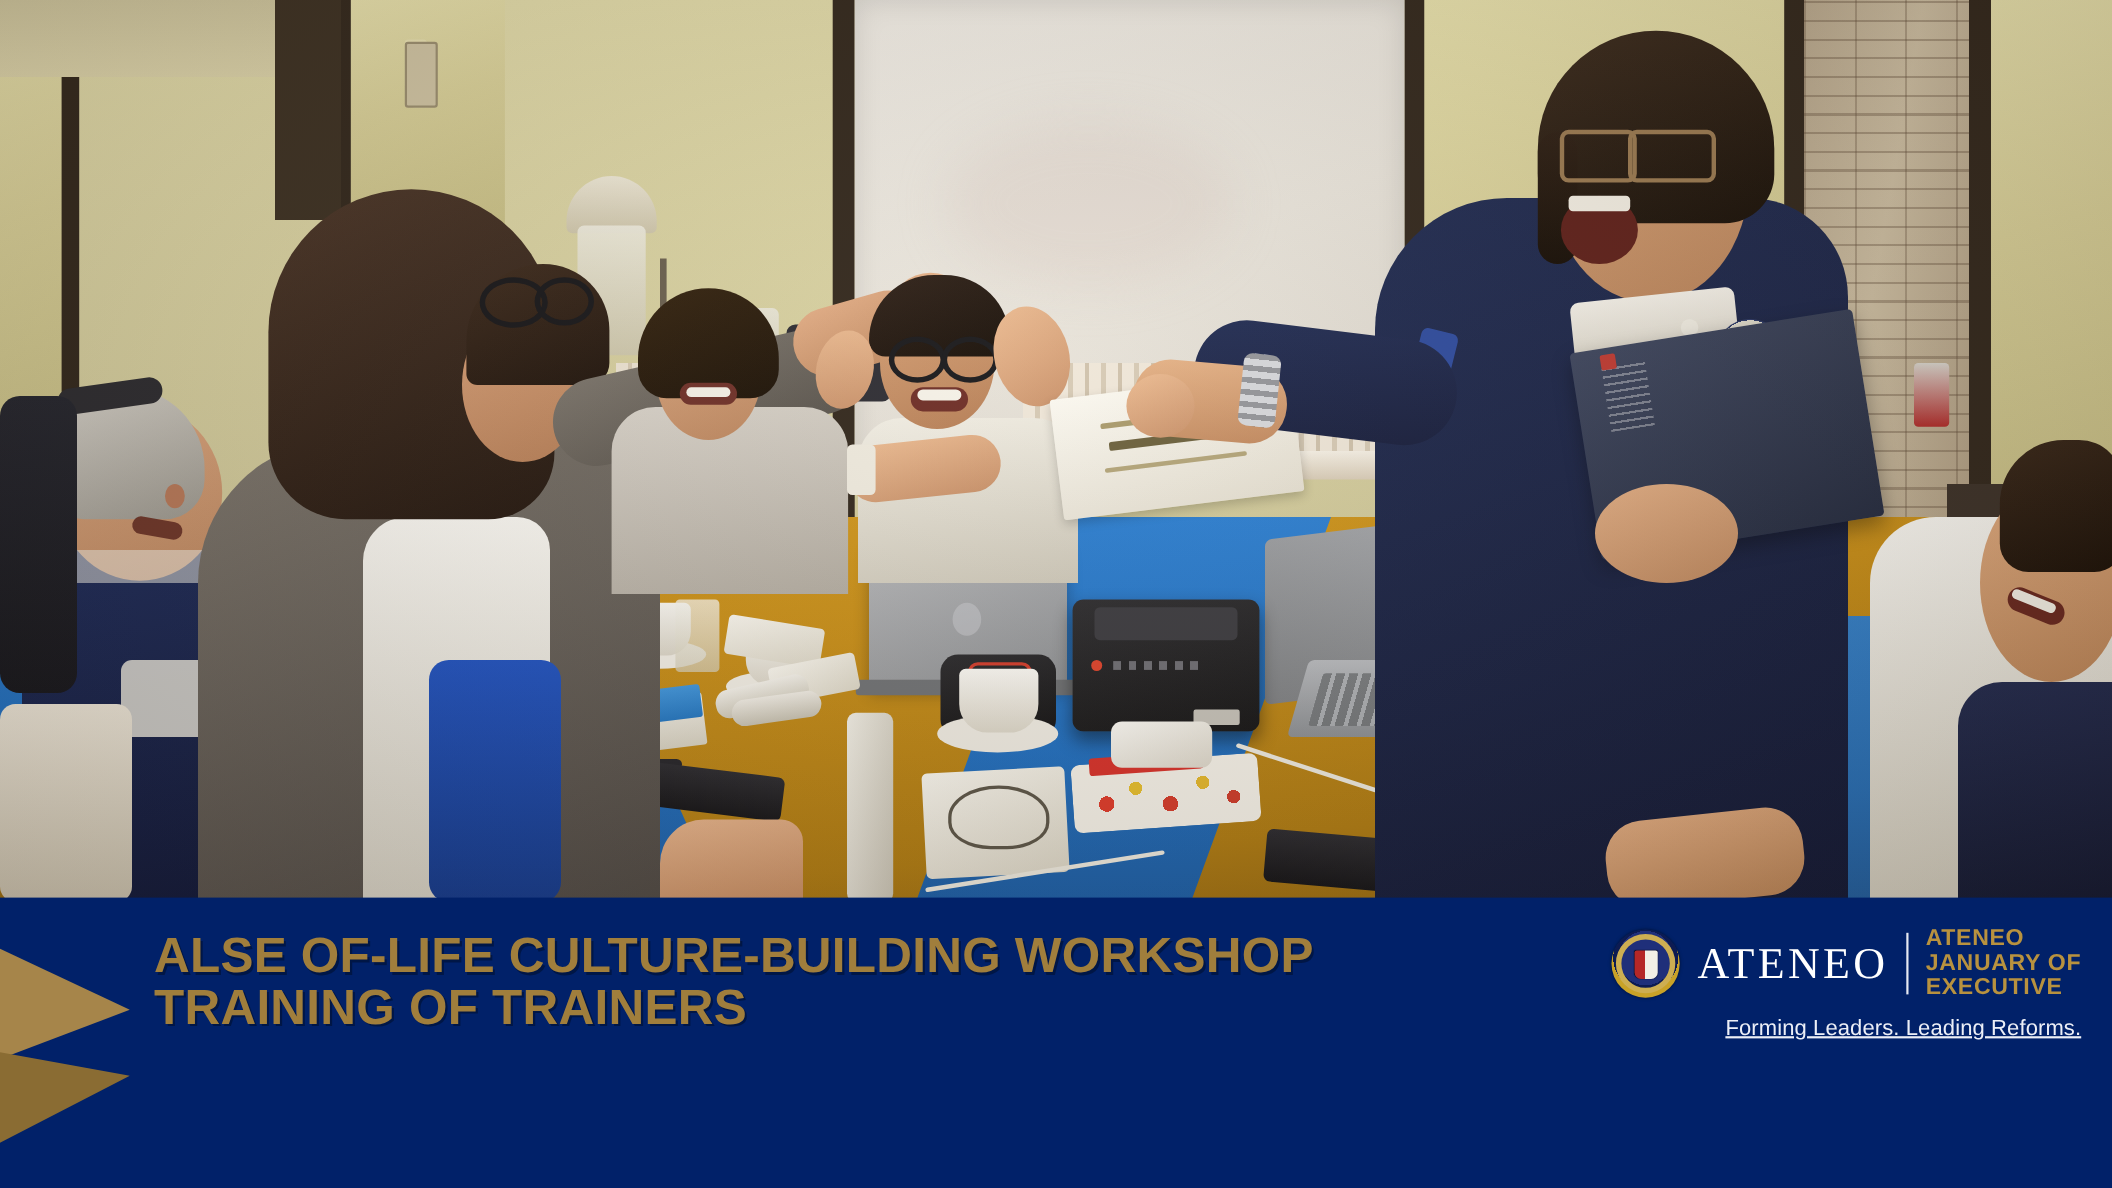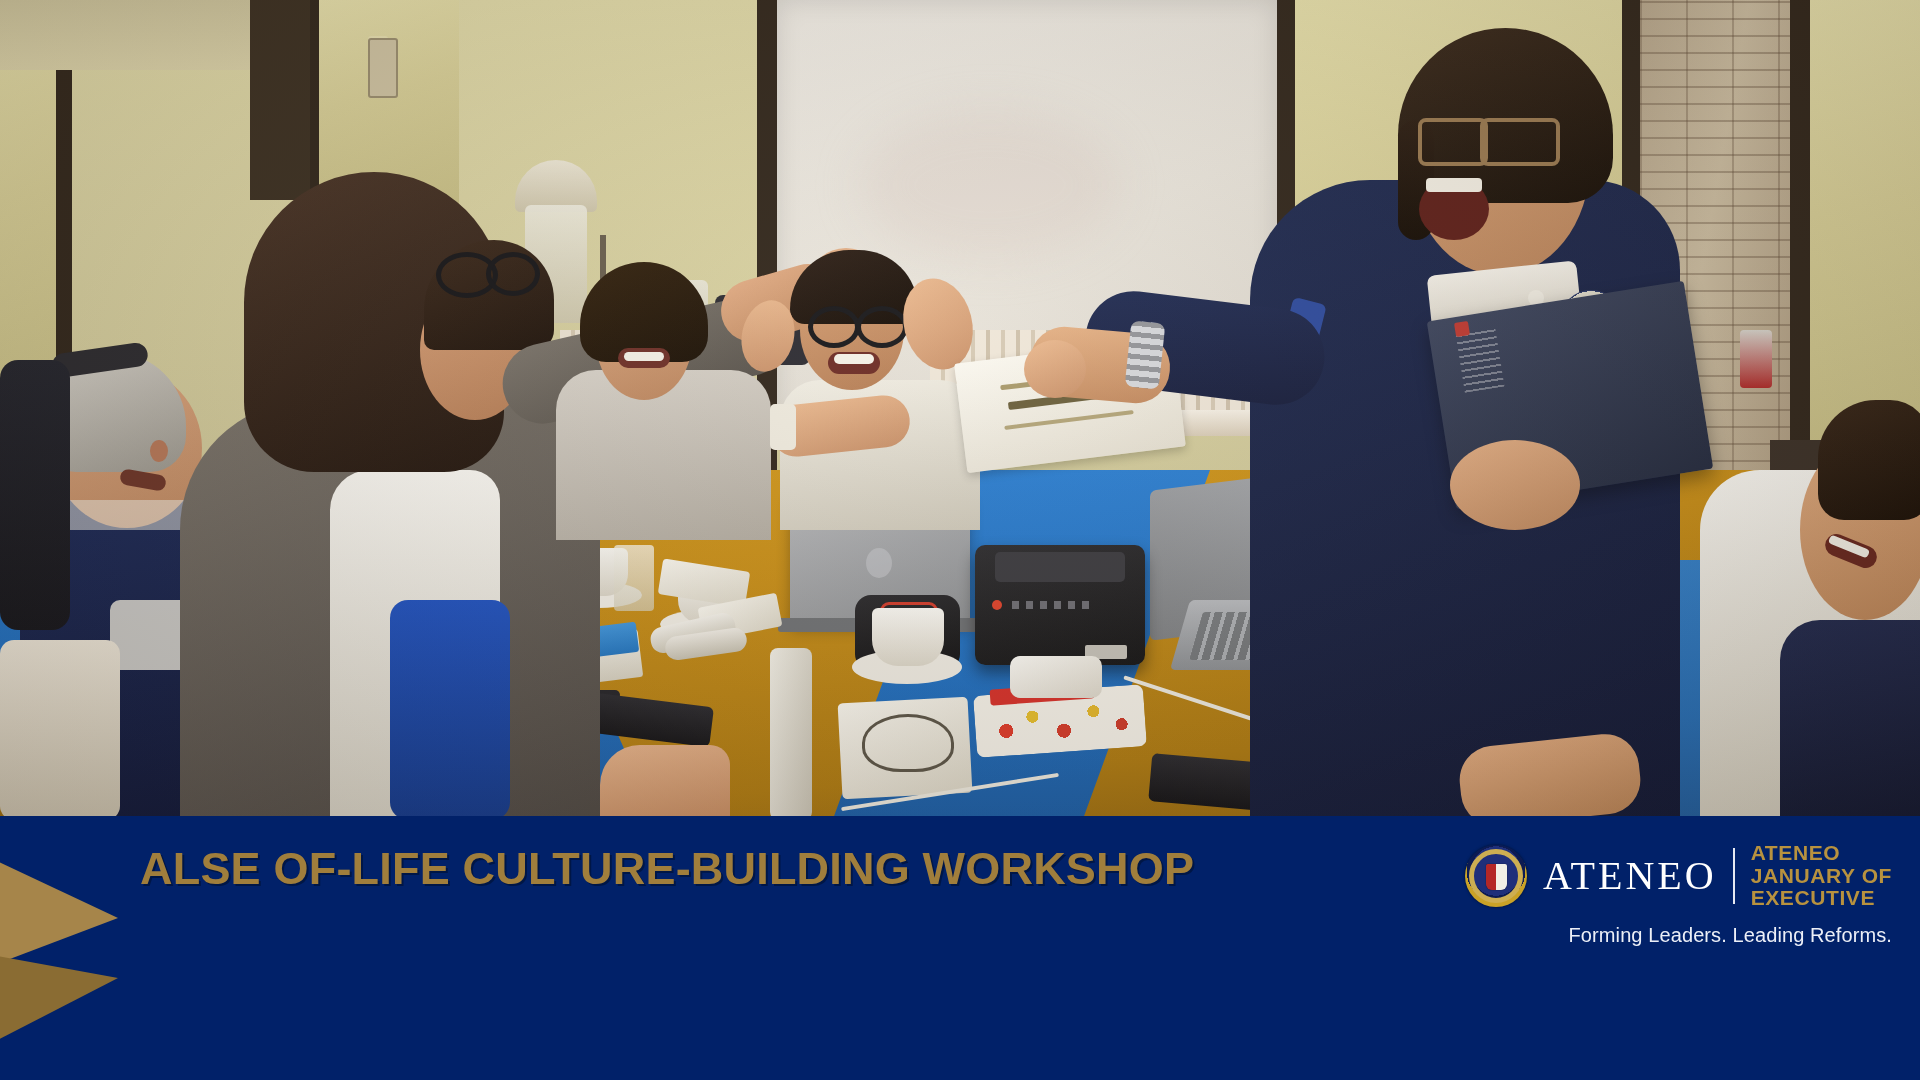--- a/index.html
+++ b/index.html
@@ -49,21 +49,21 @@
   #seal{width:62px;height:62px;border-radius:50%;flex:0 0 auto;position:relative;
         background:radial-gradient(circle at 50% 42%, #1f2f7a 0 52%, #0d1b52 52% 62%, #c9a227 62% 78%, #e7d79a 78% 88%, #b8912f 88% 100%);
         box-shadow:0 0 3px rgba(0,0,0,.6);}
   #seal .ring-text{position:absolute;inset:4px;border-radius:50%;border:5px solid #cdae52;}
   #seal .shield{position:absolute;left:33%;top:30%;width:34%;height:42%;
         background:linear-gradient(90deg,#b52727 0 46%, #f2efe6 46% 100%);
         border-radius:2px 2px 6px 6px;box-shadow:0 0 1px #000;}
   .ateneo-word{color:#ffffff;font-family:"Liberation Serif",serif;font-size:40px;letter-spacing:3px;line-height:1;}
   .vdiv{width:2px;height:56px;background:#e6e9f2;flex:0 0 auto;}
   .asg{color:#b8923f;font-weight:700;font-size:21px;line-height:1.08;letter-spacing:.6px;text-align:left;}
-  .tagline{color:#eceff7;font-size:20px;text-align:right;margin-top:6px;letter-spacing:.1px;}
+  .tagline{color:#eceff7;font-size:20px;text-align:right;margin-top:6px;letter-spacing:.1px;text-decoration:underline;}
 
   #execed{position:absolute;right:22px;top:136px;display:flex;align-items:center;gap:22px;}
   #execmark{width:116px;height:96px;flex:0 0 auto;}
   .execwords{color:#b8923f;font-weight:700;font-size:38px;line-height:1.0;letter-spacing:.5px;text-align:left;}
 </style>
 </head>
 <body>
 
 <div id="stage">
 
@@ -275,20 +275,21 @@
 
   <div id="banner">
 
     <svg id="chev" viewBox="0 0 132 190">
       <polygon points="0,0 132,62 0,112" fill="#a6854a"></polygon>
       <polygon points="0,98 132,122 0,190" fill="#8a6c33"></polygon>
     </svg>
 
     <div class="title-wrap">
       <div class="t-line t-gold">ALSE OF-LIFE CULTURE-BUILDING WORKSHOP</div>
+      <div class="t-line t-gold">TRAINING OF TRAINERS</div>
     </div>
 
     <div id="logos">
       <div class="ateneo-row">
         <div id="seal">
           <div class="ring-text"></div>
           <div class="shield"></div>
         </div>
         <div class="ateneo-word">ATENEO</div>
         <div class="vdiv"></div>

